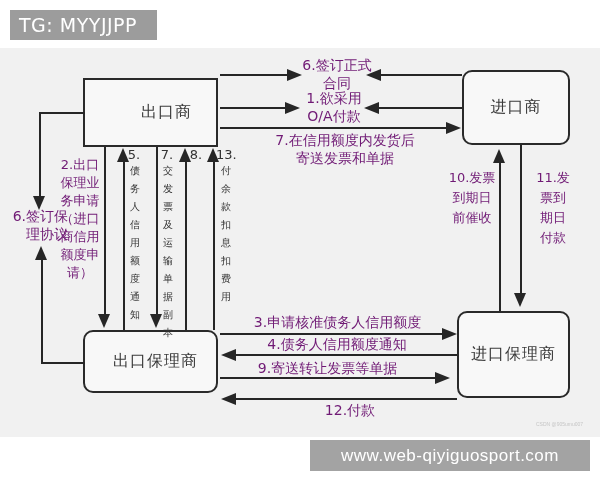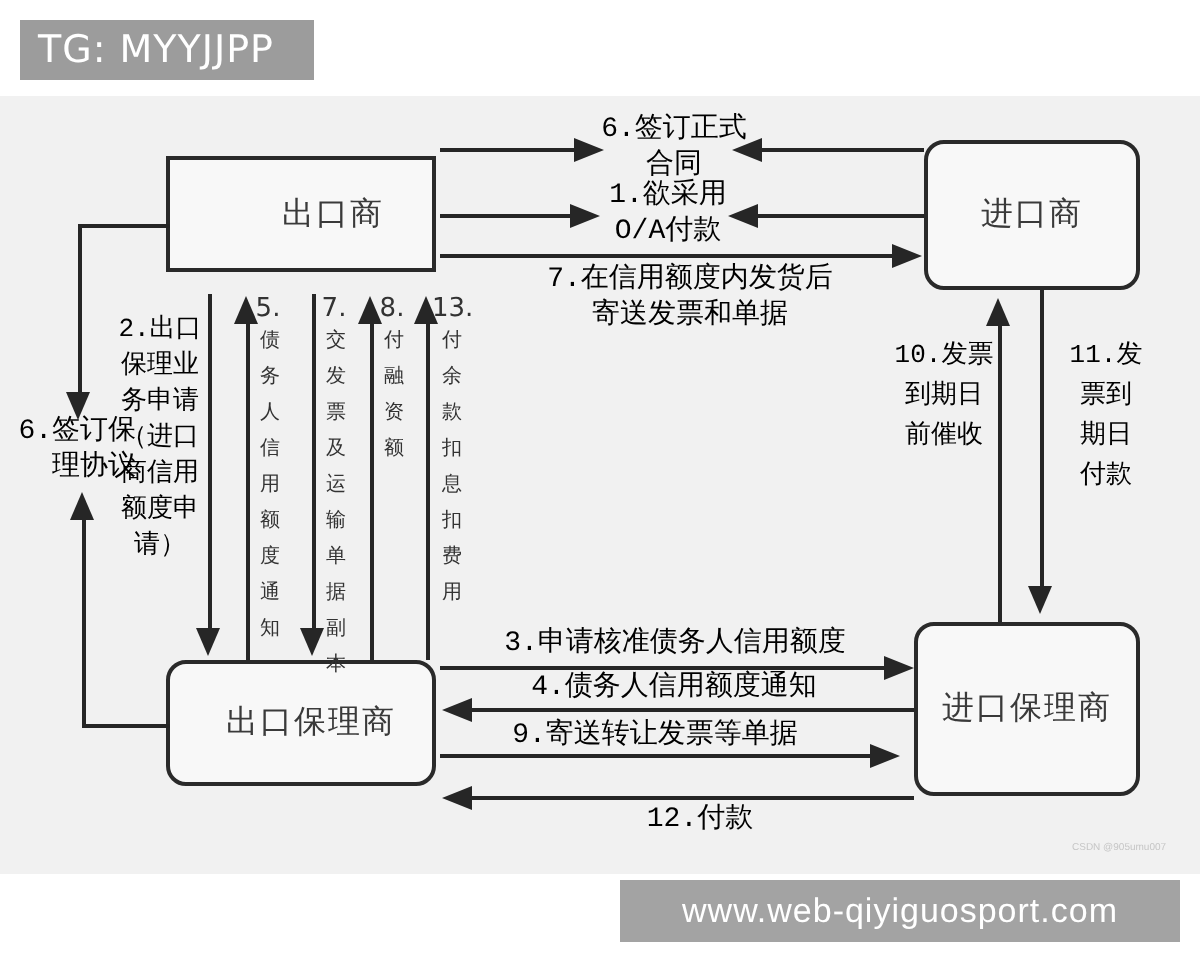--- a/index.html
+++ b/index.html
@@ -27,23 +27,22 @@
   
   .h{height:2px;background:#262626;}
   .v{width:2px;background:#262626;}
   
   .ar{width:0;height:0;border-top:6px solid transparent;border-bottom:6px solid transparent;border-left:15px solid #262626;}
   .al{width:0;height:0;border-top:6px solid transparent;border-bottom:6px solid transparent;border-right:15px solid #262626;}
   .au{width:0;height:0;border-left:6px solid transparent;border-right:6px solid transparent;border-bottom:14px solid #262626;}
   .ad{width:0;height:0;border-left:6px solid transparent;border-right:6px solid transparent;border-top:14px solid #262626;}
   
   .lbl{
-    color:#000000;font-size:14px;line-height:18px;text-align:center;
+    color:#701a75;font-size:14px;line-height:18px;text-align:center;
     white-space:pre-line;
-    font-family:Liberation Mono, monospace;
   }
   .lbl.small{font-size:13px;}
   
   .vcol{width:16px;color:#333;text-align:center;}
   .vnum{font-size:13px;line-height:15px;white-space:nowrap;margin-left:-2px;}
   .vchars{font-size:10px;line-height:18px;word-break:break-all;}
   
   .wmbar{
     left:310px;top:440px;width:280px;height:31px;background:#a3a3a3;
     color:#ffffff;font-size:17px;display:flex;align-items:center;justify-content:center;
@@ -51,21 +50,21 @@
   }
   .csdn{left:536px;top:421px;font-size:5px;color:#c6c6c6;font-family:"Liberation Sans",sans-serif;}
 </style>
 </head>
 <body>
 
 <div class="abs badge">TG: MYYJJPP</div>
 
 <div class="abs panel"></div>
 
-<div class="abs node" style="left:83px;top:78px;width:135px;height:58px;padding-left:32px;">
+<div class="abs node" style="left:83px;top:78px;width:135px;height:69px;padding-left:32px;">
   <span>出口商</span>
 </div>
 <div class="abs node round" style="left:462px;top:70px;width:108px;height:75px;">
   <span>进口商</span>
 </div>
 <div class="abs node round" style="left:83px;top:330px;width:135px;height:63px;padding-left:10px;">
   <span>出口保理商</span>
 </div>
 <div class="abs node round" style="left:457px;top:311px;width:113px;height:87px;">
   <span>进口保理商</span>
@@ -120,21 +119,20 @@
 <div class="abs ad" style="left:150px;top:314px;"></div>
 <div class="abs vcol" style="left:160px;top:147px;">
   <div class="vnum">7.</div>
   <div class="vchars">交发票及运输单据副本</div>
 </div>
 
 <div class="abs au" style="left:179px;top:148px;"></div>
 <div class="abs v" style="left:185px;top:162px;height:168px;"></div>
 <div class="abs vcol" style="left:189px;top:147px;">
   <div class="vnum">8.</div>
-  <div class="vchars">付融资额</div>
 </div>
 
 <div class="abs au" style="left:207px;top:148px;"></div>
 <div class="abs v" style="left:213px;top:162px;height:168px;"></div>
 <div class="abs vcol" style="left:218px;top:147px;">
   <div class="vnum">13.</div>
   <div class="vchars">付余款扣息扣费用</div>
 </div>
 
 <div class="abs au" style="left:493px;top:149px;"></div>

